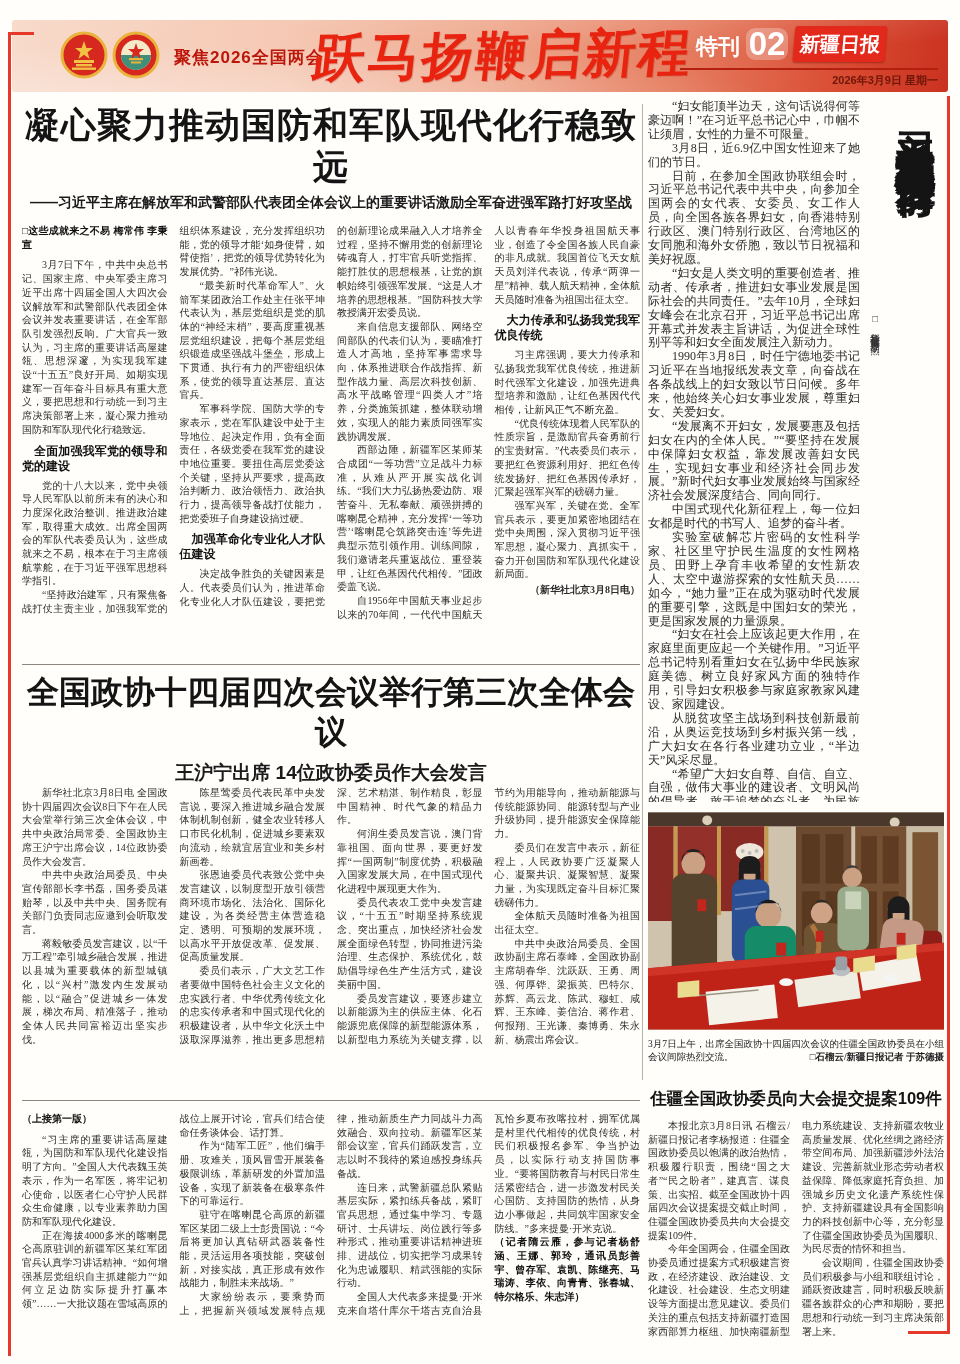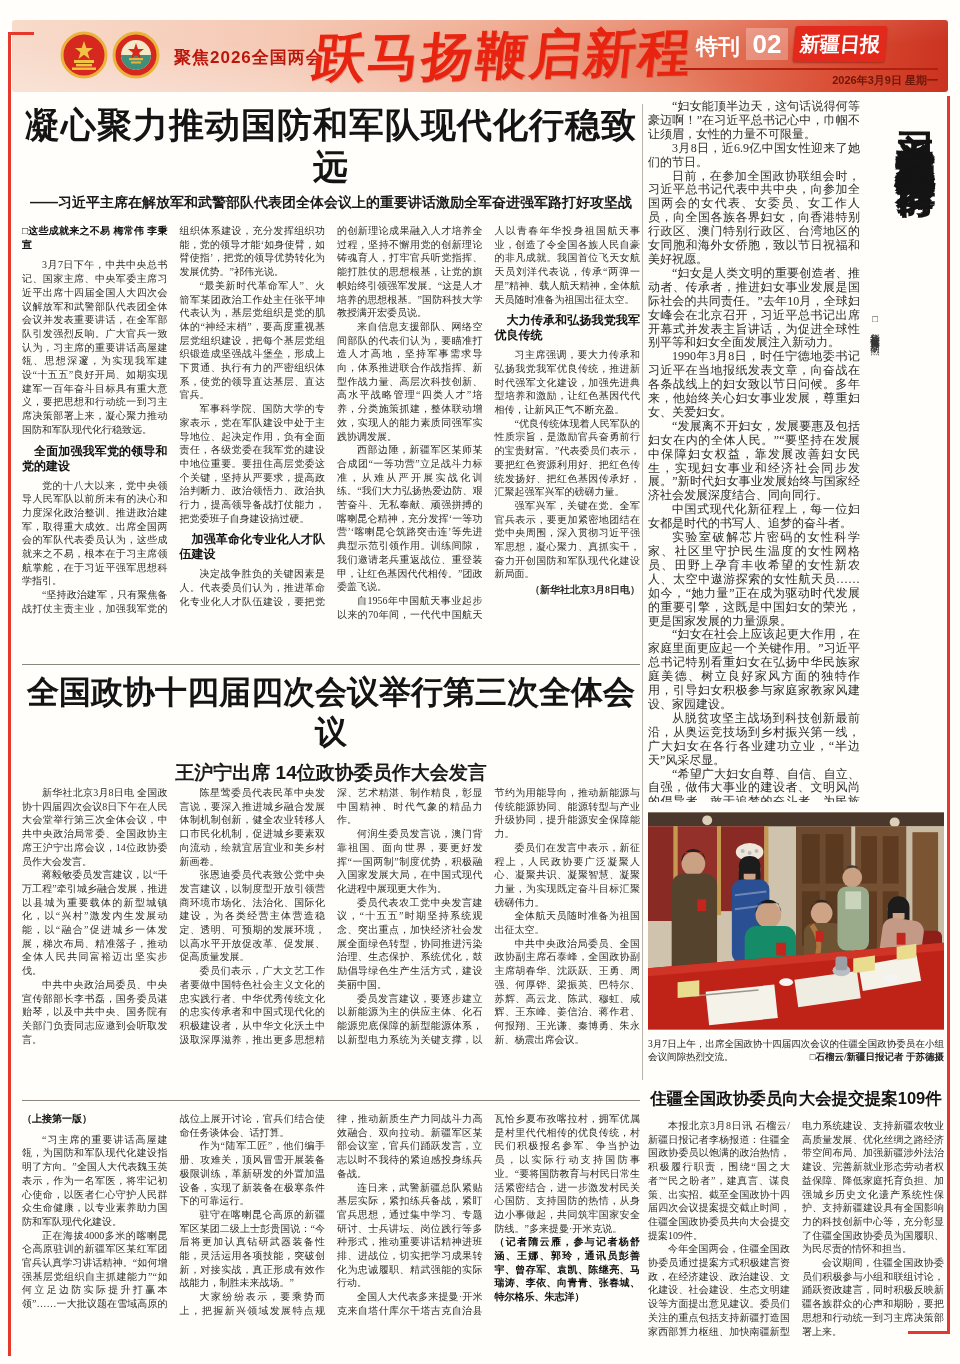--- a/index.html
+++ b/index.html
@@ -19,22 +19,22 @@
   .focus-badge{position:absolute;left:162px;top:26px;font-family:"Liberation Sans",sans-serif;
                font-weight:bold;font-size:17px;color:#bc150a;letter-spacing:1px;}
   .callig{position:absolute;left:276px;top:4px;width:430px;text-align:center;
           font-family:"DejaVu Sans",sans-serif;font-weight:bold;font-size:52px;line-height:62px;
           color:#e8230f;transform:skewX(-7deg) rotate(-1deg);letter-spacing:2px;
           text-shadow:1px 1px 0 rgba(150,20,5,.25);}
   .edition{position:absolute;right:8px;top:6px;width:200px;height:62px;}
   .tekan{position:absolute;left:-44px;top:6px;font-family:"Liberation Sans",sans-serif;
          font-weight:bold;font-size:22px;color:#fff;}
   .pagenum{position:absolute;left:6px;top:2px;width:42px;height:32px;background:rgba(255,255,255,.28);
-           border-radius:1px;color:#fff;font-family:"Liberation Sans",sans-serif;font-weight:bold;
-           font-size:26px;line-height:32px;text-align:center;}
+           border-radius:9px;color:#fff;font-family:"Liberation Sans",sans-serif;font-weight:bold;
+           font-size:33px;line-height:32px;text-align:center;}
   .masthead{position:absolute;left:54px;top:0;width:92px;height:36px;background:#e3281c;border-radius:3px;
             color:#fff;font-family:"DejaVu Sans",sans-serif;font-weight:bold;font-size:20px;line-height:36px;
             text-align:center;transform:skewX(-5deg);box-shadow:0 1px 2px rgba(90,10,0,.4);}
   .ed-rule{position:absolute;left:-60px;right:2px;top:42px;height:2px;background:#b3200f;}
   .dateline{position:absolute;right:2px;top:47px;font-family:"Liberation Sans",sans-serif;
             font-weight:bold;font-size:11px;color:#6e1608;}
   
   .rule-left{position:absolute;left:8px;top:32px;width:3px;height:1324px;background:#e6392c;}
   .rule-right{position:absolute;left:947px;top:96px;width:3px;height:1238px;background:#e6392c;}
   .rule-right-foot{position:absolute;left:908px;top:1331px;width:42px;height:3px;background:#e6392c;}
@@ -174,22 +174,22 @@
     <div class="vhead">习近平总书记激励亿万女性逐梦前行</div>
     <div class="vbyline">□新华社记者董博婷 胡了然</div>
   </div>
 
   <div class="art cppcc">
     <div class="headline">全国政协十四届四次会议举行第三次全体会议</div>
     <div class="deck">王沪宁出席 14位政协委员作大会发言</div>
     <div class="body-cols">
 
     <p class="b-p">新华社北京3月8日电 全国政协十四届四次会议8日下午在人民大会堂举行第三次全体会议，中共中央政治局常委、全国政协主席王沪宁出席会议，14位政协委员作大会发言。</p>
+        <p class="b-p">中共中央政治局委员、中央宣传部部长李书磊，国务委员谌贻琴，以及中共中央、国务院有关部门负责同志应邀到会听取发言。</p>
         <p class="b-p">蒋毅敏委员发言建议，以“千万工程”牵引城乡融合发展，推进以县城为重要载体的新型城镇化，以“兴村”激发内生发展动能，以“融合”促进城乡一体发展，梯次布局、精准落子，推动全体人民共同富裕迈出坚实步伐。</p>
-        <p class="b-p">中共中央政治局委员、中央宣传部部长李书磊，国务委员谌贻琴，以及中共中央、国务院有关部门负责同志应邀到会听取发言。</p>
         <p class="b-p">陈星莺委员代表民革中央发言说，要深入推进城乡融合发展体制机制创新，健全农业转移人口市民化机制，促进城乡要素双向流动，绘就宜居宜业和美乡村新画卷。</p>
         <p class="b-p">张恩迪委员代表致公党中央发言建议，以制度型开放引领营商环境市场化、法治化、国际化建设，为各类经营主体营造稳定、透明、可预期的发展环境，以高水平开放促改革、促发展、促高质量发展。</p>
         <p class="b-p">委员们表示，广大文艺工作者要做中国特色社会主义文化的忠实践行者、中华优秀传统文化的忠实传承者和中国式现代化的积极建设者，从中华文化沃土中汲取深厚滋养，推出更多思想精深、艺术精湛、制作精良，彰显中国精神、时代气象的精品力作。</p>
         <p class="b-p">何润生委员发言说，澳门背靠祖国、面向世界，要更好发挥“一国两制”制度优势，积极融入国家发展大局，在中国式现代化进程中展现更大作为。</p>
         <p class="b-p">委员代表农工党中央发言建议，“十五五”时期坚持系统观念、突出重点，加快经济社会发展全面绿色转型，协同推进污染治理、生态保护、系统优化，鼓励倡导绿色生产生活方式，建设美丽中国。</p>
         <p class="b-p">委员发言建议，要逐步建立以新能源为主的供应主体、化石能源兜底保障的新型能源体系，以新型电力系统为关键支撑，以节约为用能导向，推动新能源与传统能源协同、能源转型与产业升级协同，提升能源安全保障能力。</p>
         <p class="b-p">委员们在发言中表示，新征程上，人民政协要广泛凝聚人心、凝聚共识、凝聚智慧、凝聚力量，为实现既定奋斗目标汇聚磅礴伟力。</p>
         <p class="b-p">全体航天员随时准备为祖国出征太空。</p>
         <p class="b-p">中共中央政治局委员、全国政协副主席石泰峰，全国政协副主席胡春华、沈跃跃、王勇、周强、何厚铧、梁振英、巴特尔、苏辉、高云龙、陈武、穆虹、咸辉、王东峰、姜信治、蒋作君、何报翔、王光谦、秦博勇、朱永新、杨震出席会议。</p>
       </div>

